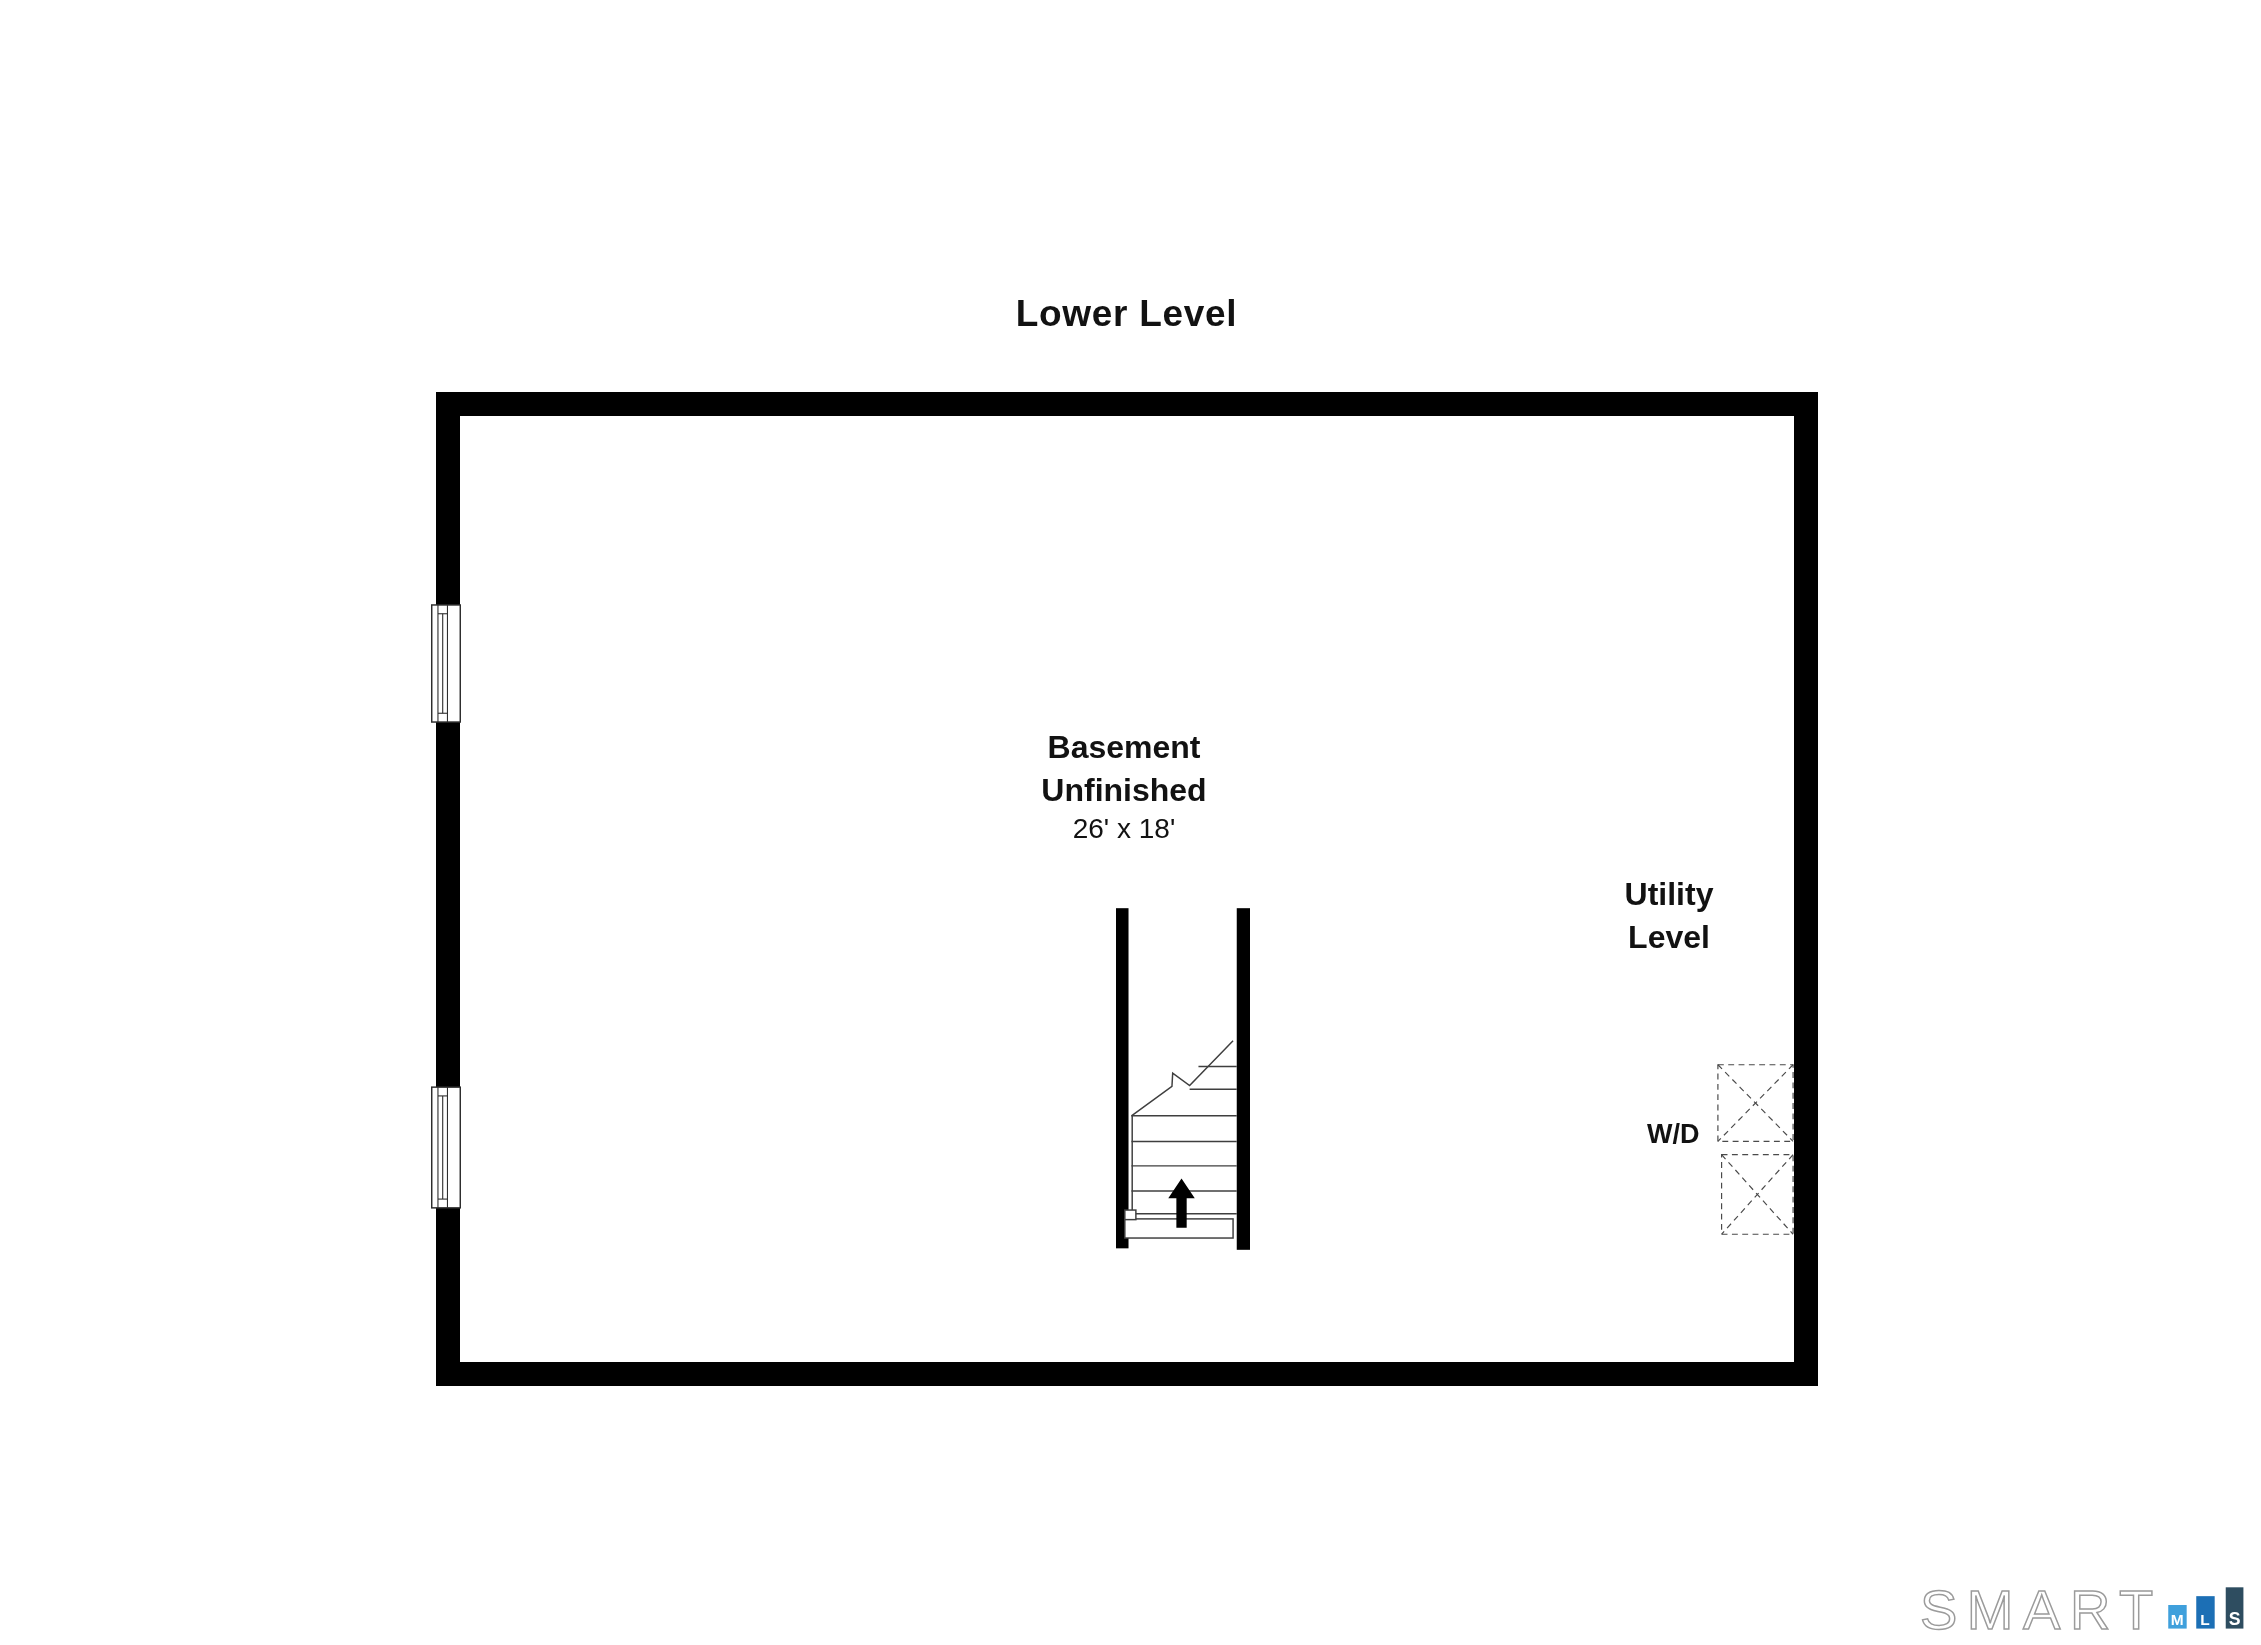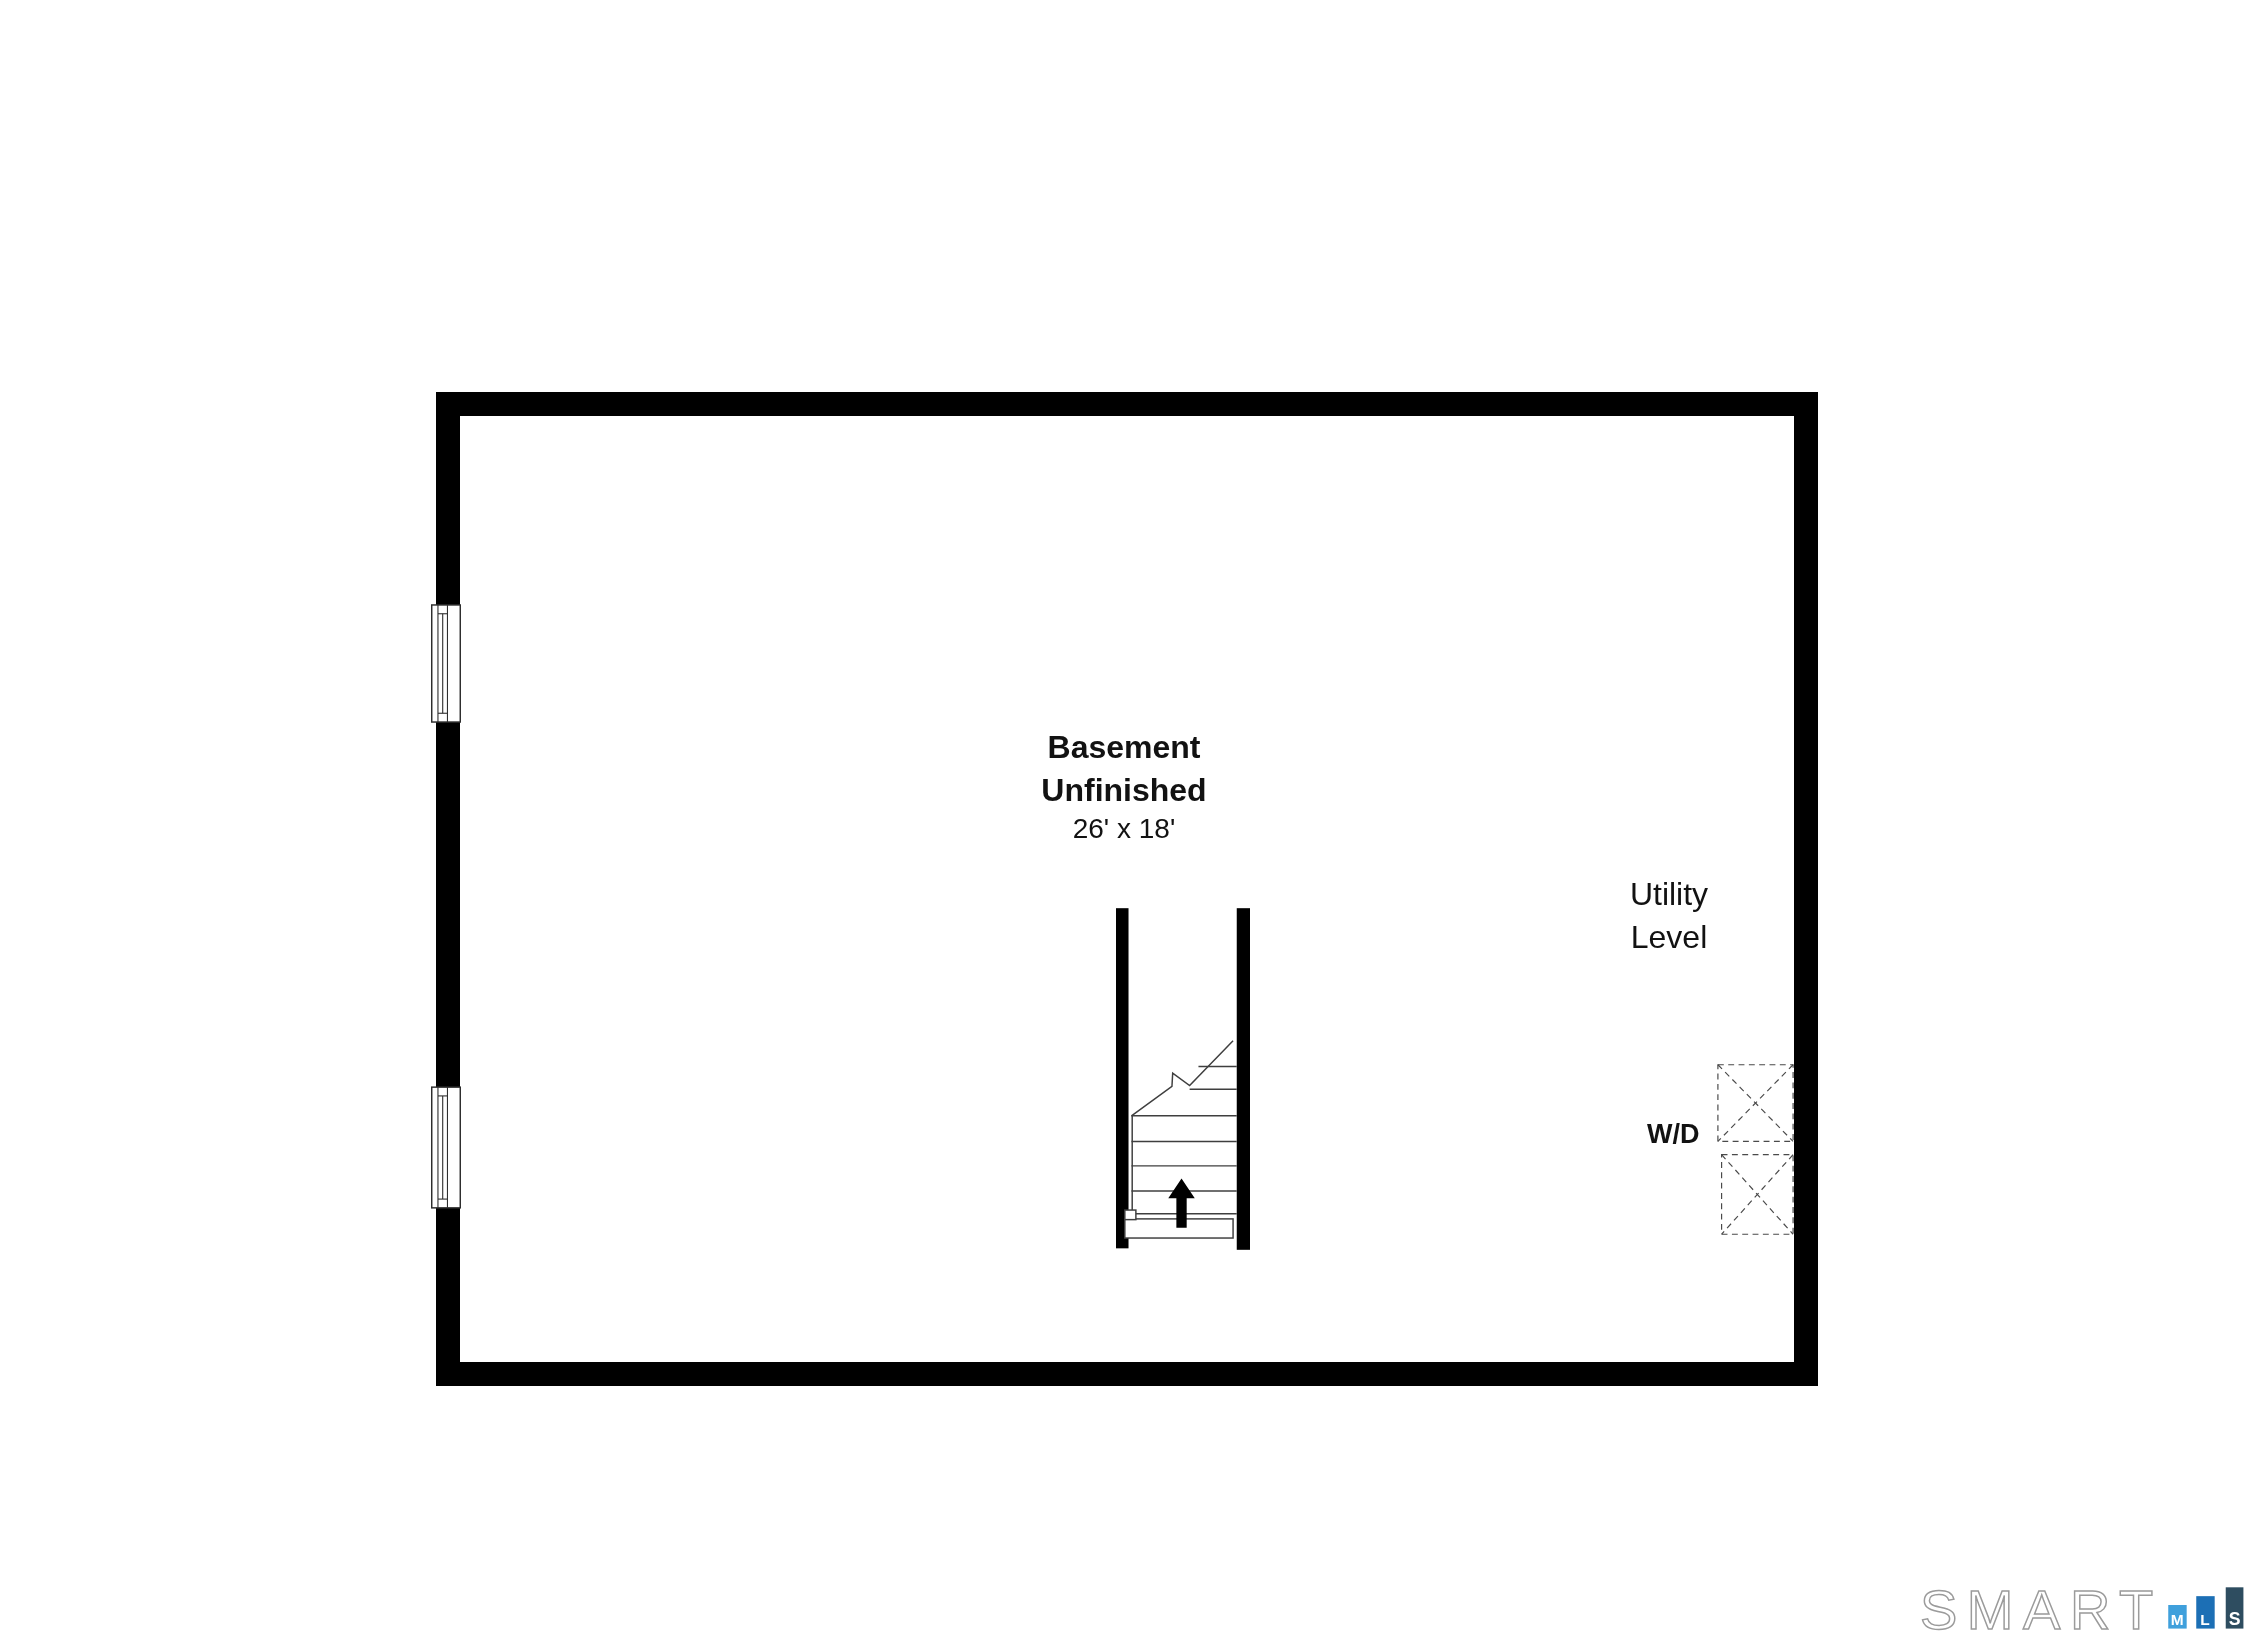--- a/index.html
+++ b/index.html
@@ -60,39 +60,40 @@
     font-weight: normal;
     line-height: 34px;
   }
   .utility-label {
     left: 1522px;
     top: 873px;
     width: 294px;
   }
   .utility-label .line {
     font-size: 32px;
-    font-weight: normal;
+    font-weight: bold;
     line-height: 43px;
   }
   .wd-label {
     left: 1647px;
     top: 1119px;
     width: 81px;
     font-size: 27px;
     font-weight: bold;
     color: #121212;
   }
 
   svg { display: block; }
 </style>
 </head>
 <body>
 
 <div class="canvas">
 
+  <div class="abs plan-title">Lower Level</div>
 
   <div class="abs floorplan"></div>
 
   <svg class="abs" style="left:431px; top:604px;" width="30" height="119" viewBox="0 0 41 162">
     <rect x="1" y="1" width="39" height="160" fill="#ffffff" stroke="#2e2e2e" stroke-width="2"></rect>
     <line x1="9.5" y1="1" x2="9.5" y2="161" stroke="#2e2e2e" stroke-width="1.5"></line>
     <line x1="22.5" y1="1" x2="22.5" y2="161" stroke="#2e2e2e" stroke-width="1.5"></line>
     <line x1="9.5" y1="13" x2="22.5" y2="13" stroke="#2e2e2e" stroke-width="1.5"></line>
     <line x1="9.5" y1="149" x2="22.5" y2="149" stroke="#2e2e2e" stroke-width="1.5"></line>
     <line x1="16" y1="13" x2="16" y2="149" stroke="#2e2e2e" stroke-width="1.5"></line>

